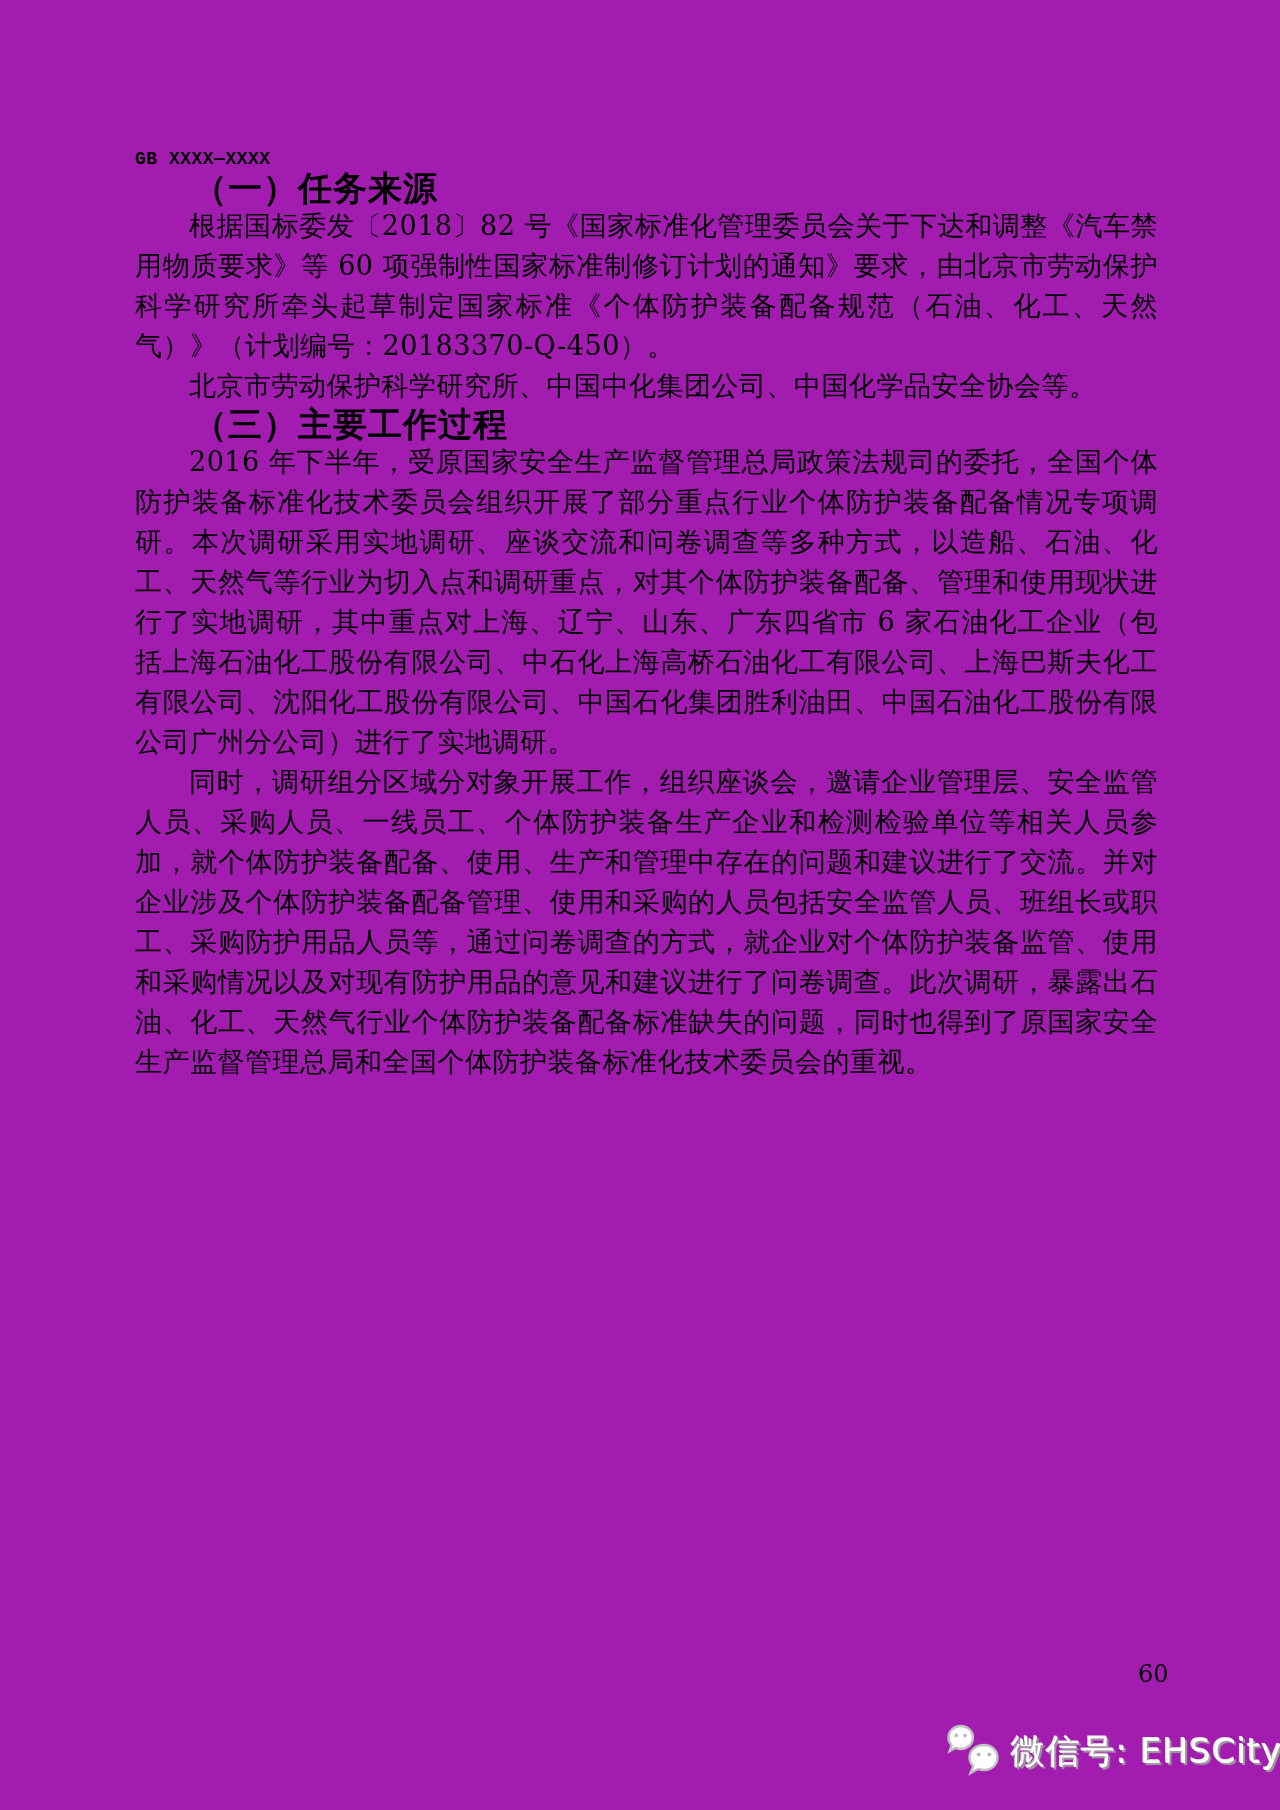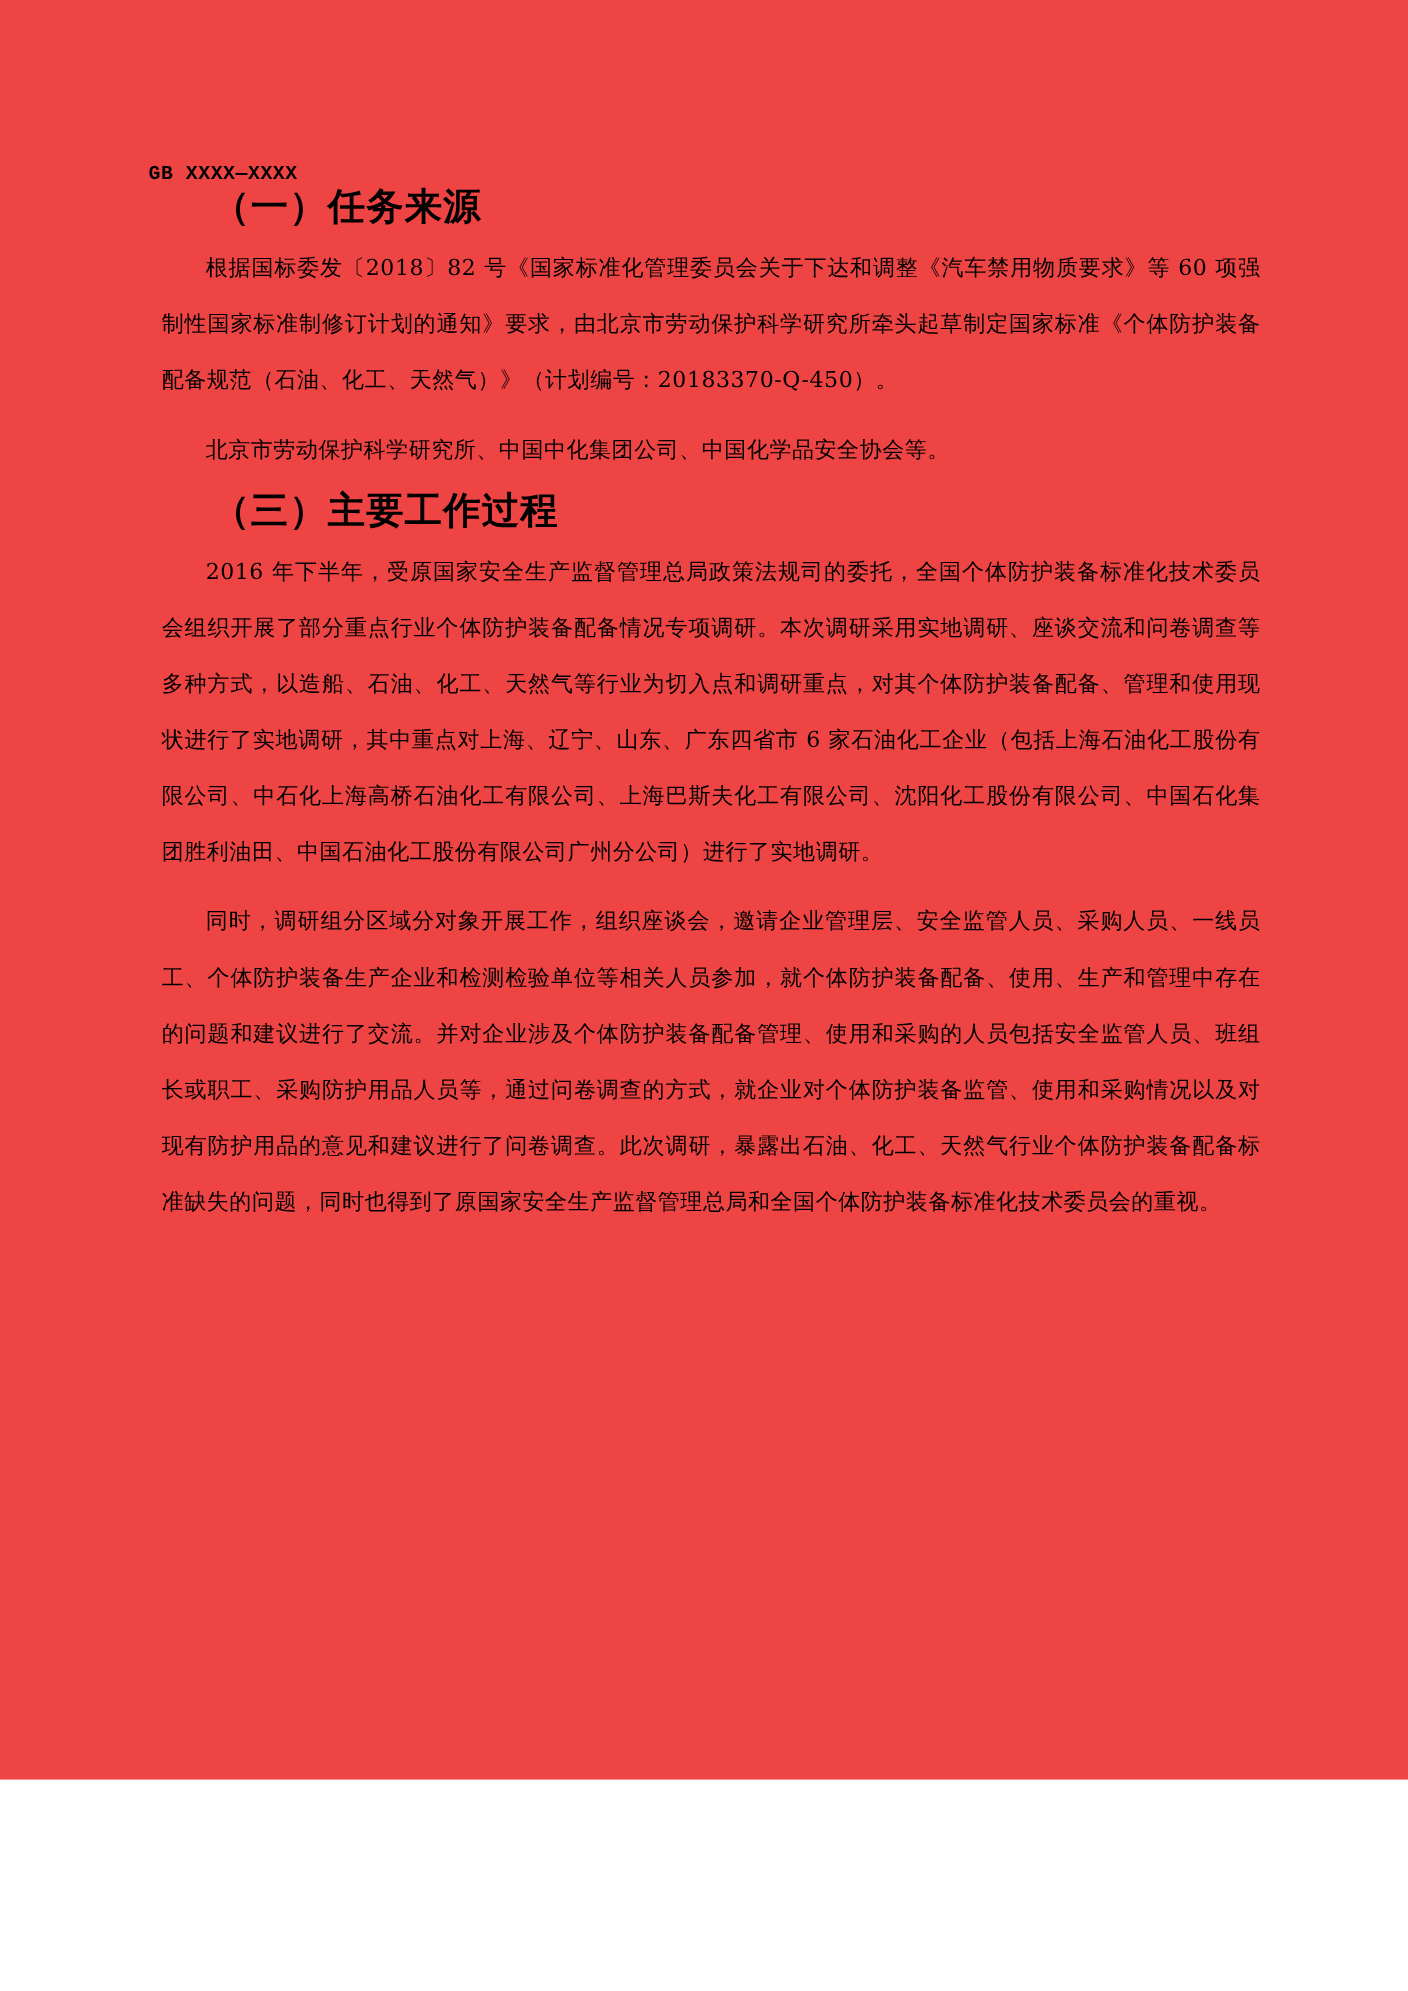--- a/index.html
+++ b/index.html
@@ -1,22 +1,22 @@
 <!DOCTYPE html>
 <html><head>
 <meta charset="utf-8">
 <style>
   * { box-sizing: border-box; }
   html, body { margin: 0; padding: 0; background: #ffffff; }
   .page {
     position: relative;
     width: 1280px;
-    height: 1618px;
+    height: 1810px;
     margin: 0 auto;
-    background: #ef4444;
+    background: #a21caf;
     color: #000000;
     overflow: hidden;
     font-family: "DejaVu Serif", "Liberation Serif", serif;
   }
   .content { padding: 0 122px 0 135px; }
 
   .gb-header {
     padding-top: 148px;
     font-family: "Liberation Mono", "DejaVu Sans Mono", monospace;
     font-size: 18px;
@@ -40,23 +40,23 @@
     font-weight: 700;
     font-size: 34px;
     line-height: 36px;
     letter-spacing: 1px;
   }
   .h2-a { margin-top: 34px; }
   .h2-b { margin-top: 16px; }
   .h2-c { margin-top: 20px; }
 
   p.body-para {
-    margin: 12px;
-    font-size: 20px;
-    line-height: 51px;
+    margin: 0;
+    font-size: 27px;
+    line-height: 40px;
     text-align: justify;
     text-justify: inter-ideograph;
     text-indent: 2em;
     letter-spacing: 0.5px;
   }
   .p-first { margin-top: 12px; }
   .p-second { margin-top: 10px; }
   .p-third { margin-top: 4px; }
 
   .page-number {

